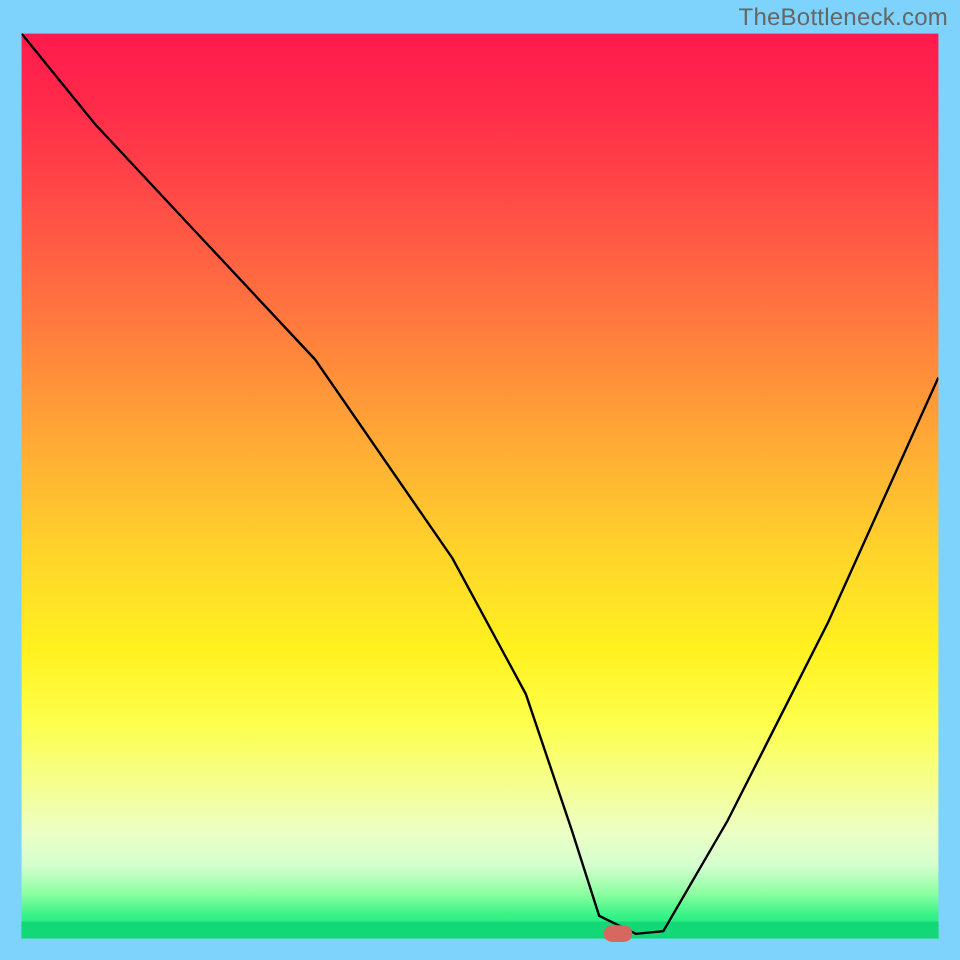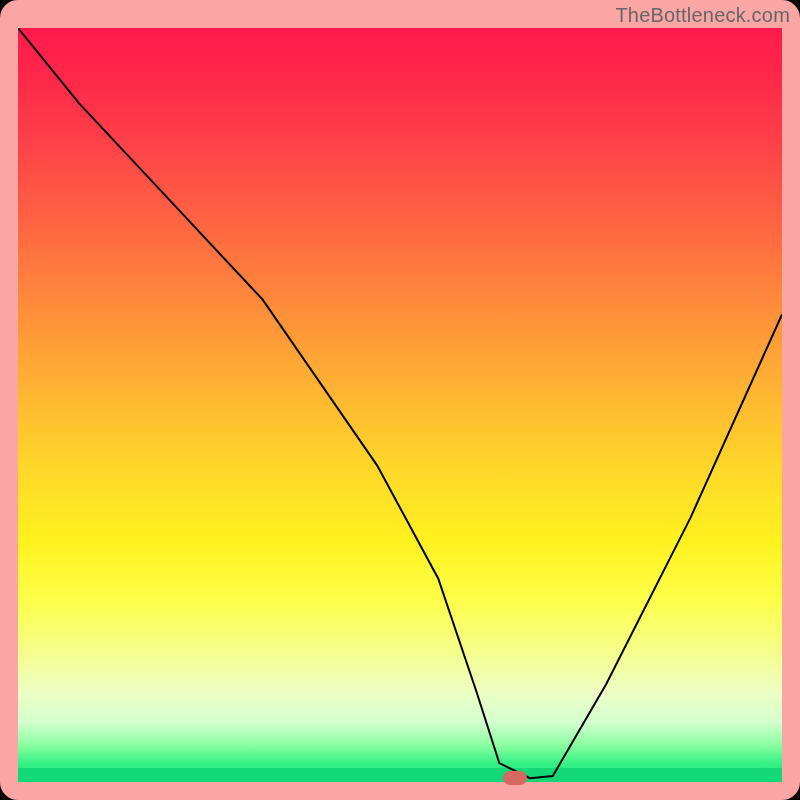--- a/index.html
+++ b/index.html
@@ -8,22 +8,21 @@
     width: 800px;
     height: 800px;
     background: #000;
     overflow: hidden;
     font-family: Arial, Helvetica, sans-serif;
   }
   .frame {
     position: relative;
     width: 800px;
     height: 800px;
-    background: #fca5a5;
-    border-radius: 18px;
+    background: #7dd3fc;
   }
   .watermark {
     position: absolute;
     top: 4px;
     right: 10px;
     color: #666;
     font-size: 20px;
     letter-spacing: 0.2px;
     z-index: 5;
   }

